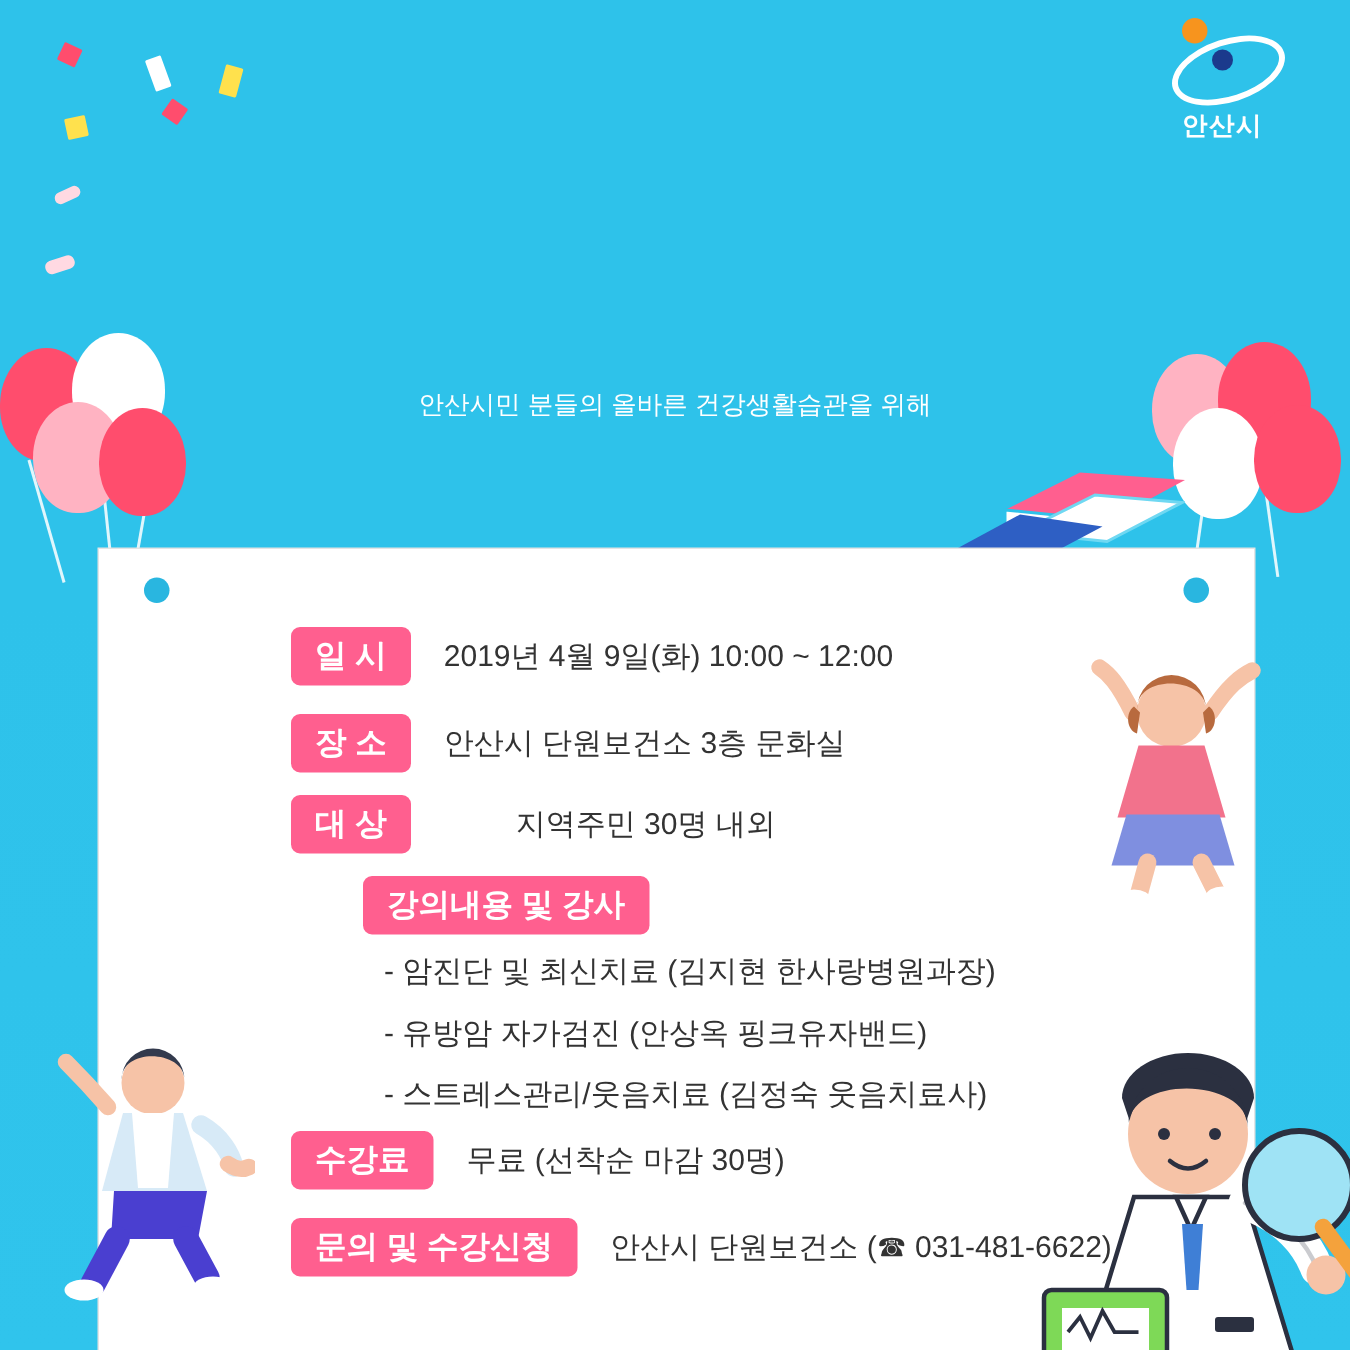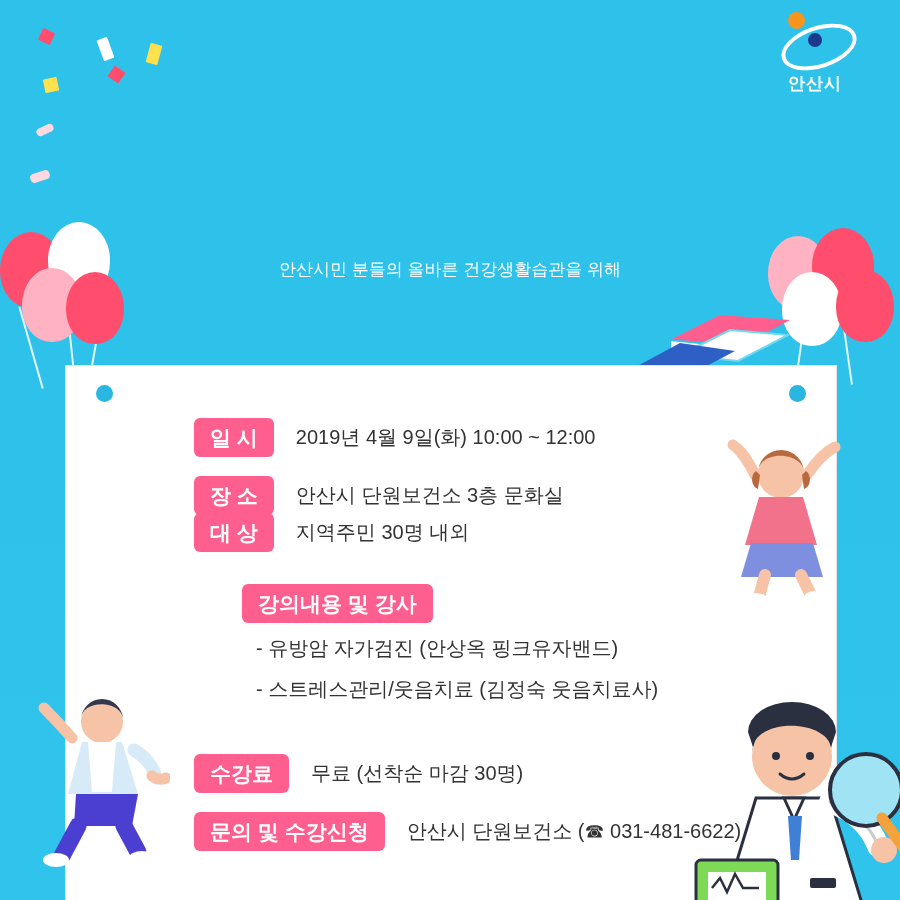--- a/index.html
+++ b/index.html
@@ -267,30 +267,31 @@
     <div class="row" style="left:128px;top:52px;">
       <div class="tag">일    시</div>
       <div class="value">2019년  4월  9일(화) 10:00 ~ 12:00</div>
     </div>
 
     <div class="row" style="left:128px;top:110px;">
       <div class="tag">장    소</div>
       <div class="value">안산시 단원보건소 3층 문화실</div>
     </div>
 
-    <div class="row" style="left:128px;top:147px;">
+    <div class="row" style="left:128px;top:164px;gap:48px;">
       <div class="tag">대    상</div>
       <div class="value">지역주민 30명 내외</div>
     </div>
 
     <div class="row" style="left:128px;top:218px;padding-left:48px;">
       <div class="tag">강의내용 및 강사</div>
     </div>
 
     <div class="bullets">
+      <div>-  암진단 및 최신치료 (김지현 한사랑병원과장)</div>
       <div>-  유방암 자가검진 (안상옥 핑크유자밴드)</div>
       <div>-  스트레스관리/웃음치료 (김정숙 웃음치료사)</div>
     </div>
 
     <div class="row" style="left:128px;top:388px;">
       <div class="tag">수강료</div>
       <div class="value">무료 (선착순 마감 30명)</div>
     </div>
 
     <div class="row" style="left:128px;top:446px;">

